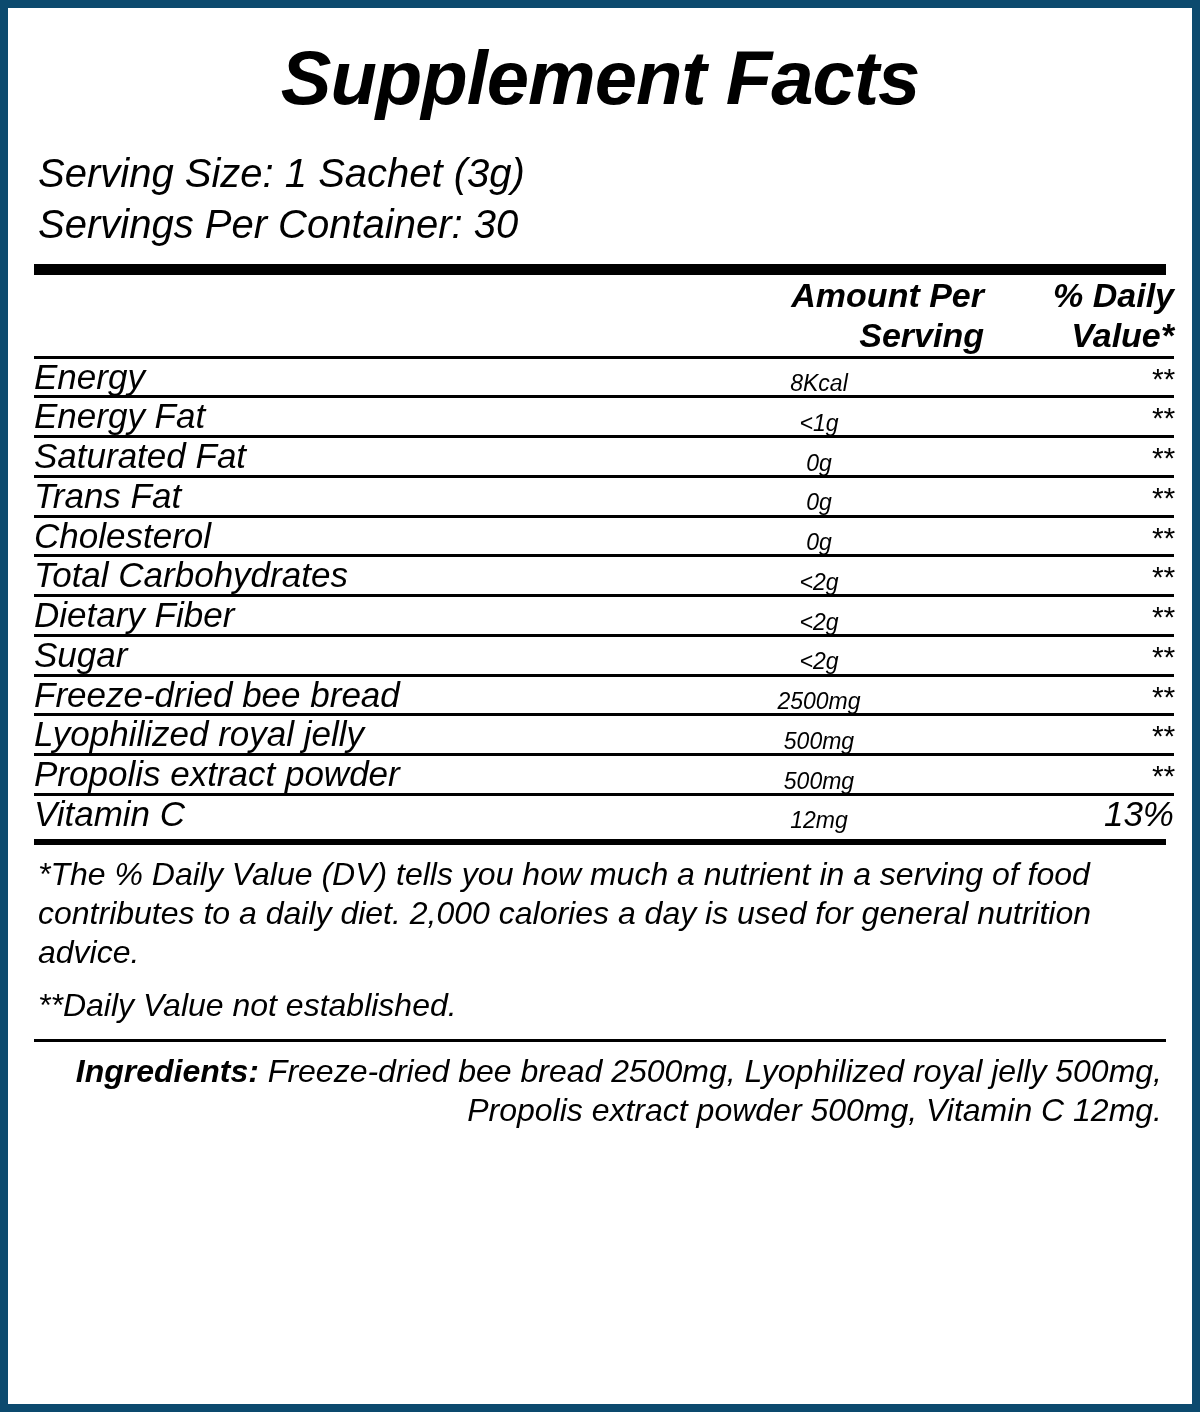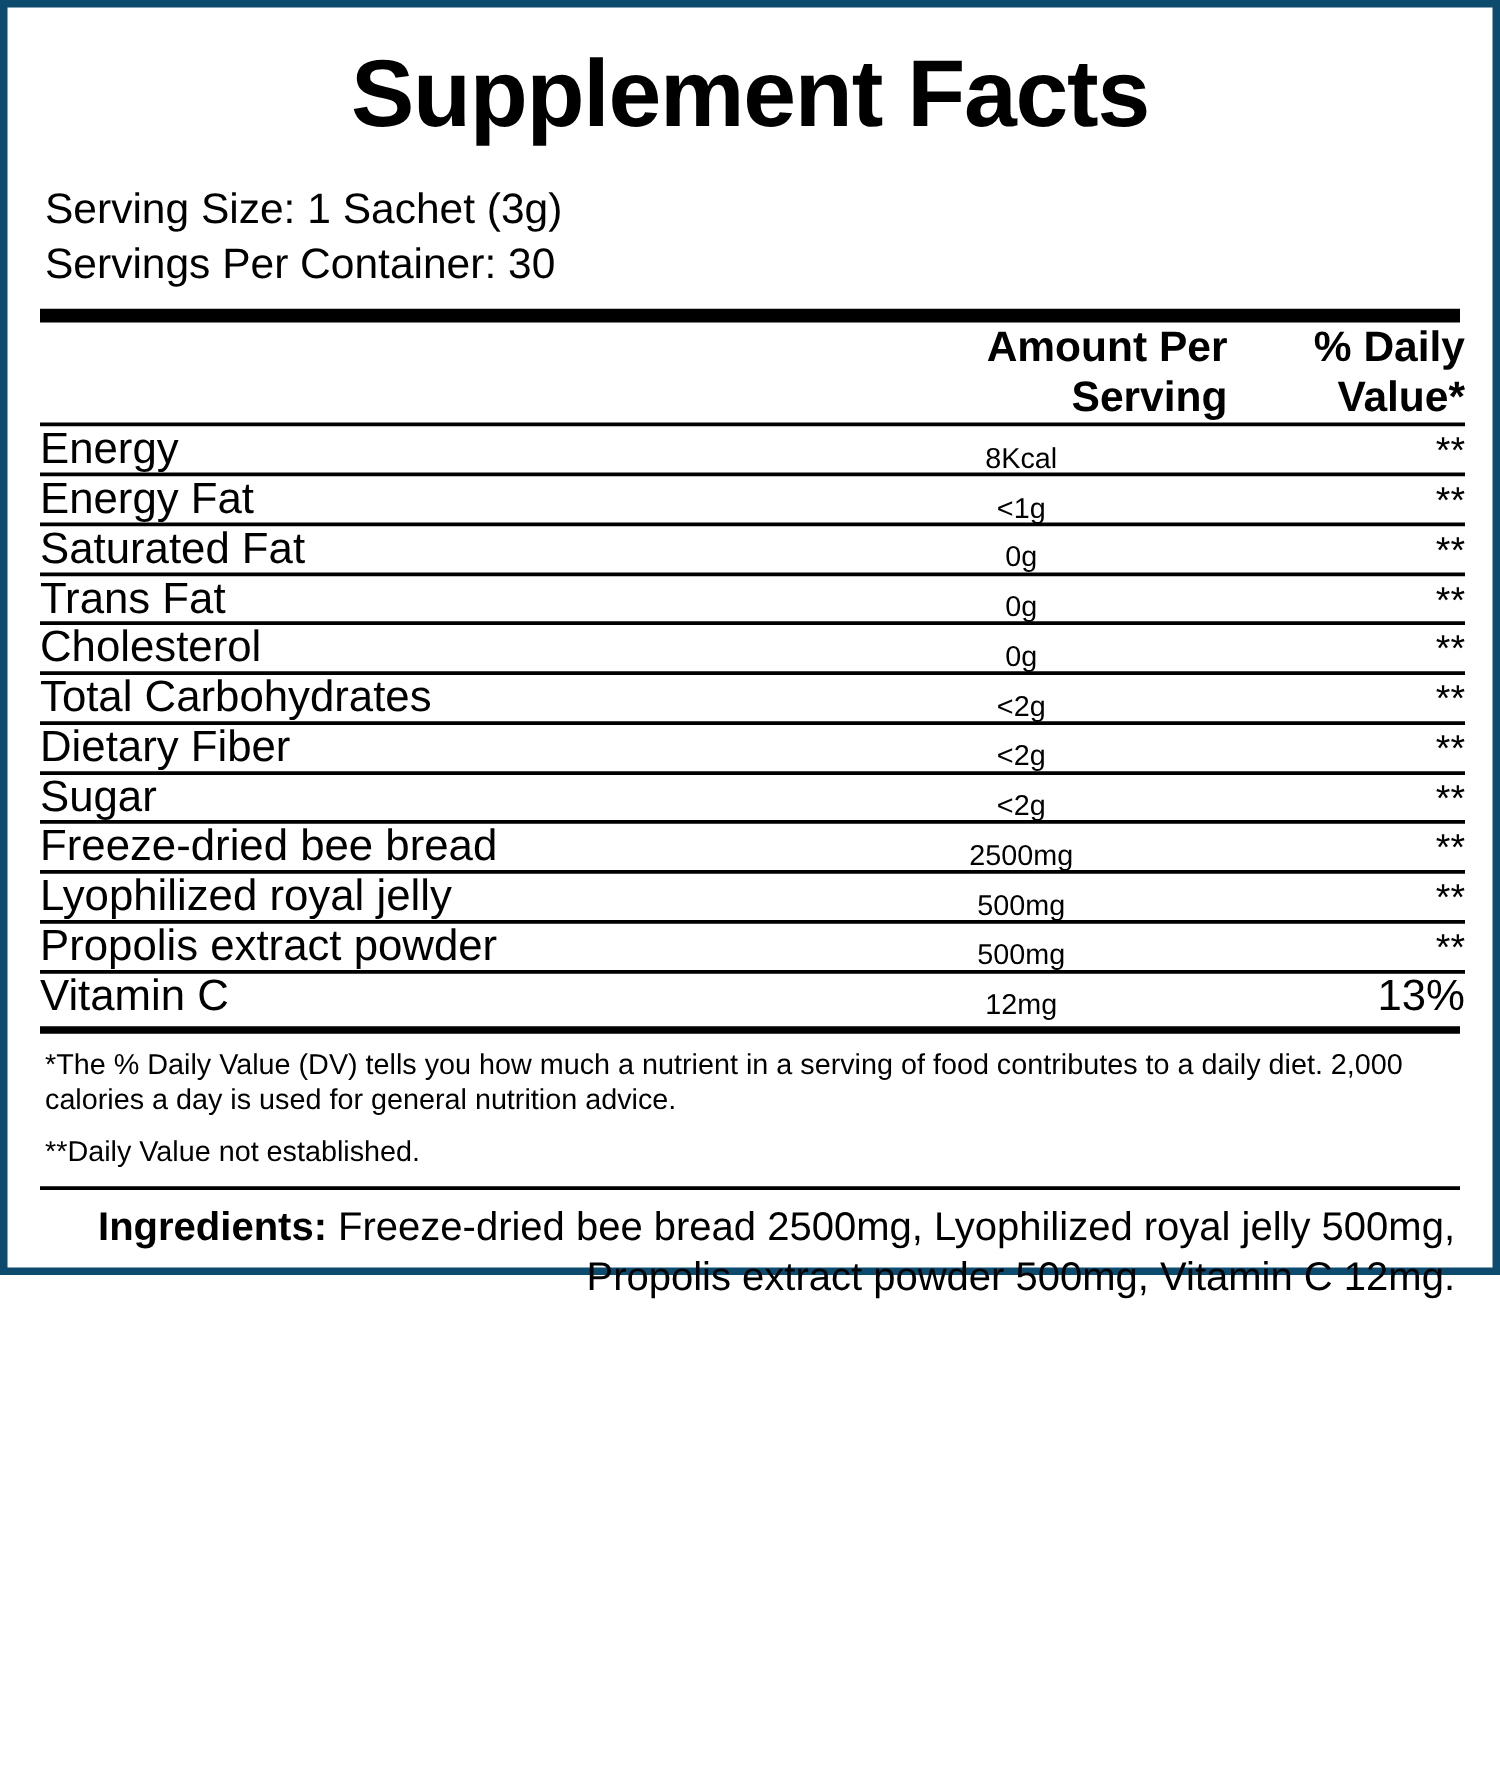--- a/index.html
+++ b/index.html
@@ -11,37 +11,38 @@
     width: 1200px;
     height: 1412px;
     font-family: "Liberation Sans", sans-serif;
     color: #000000;
     -webkit-font-smoothing: antialiased;
   }
 
   .panel {
     box-sizing: border-box;
     width: 1200px;
-    height: 1020px;
-    border: 6px solid #0c4a6e;
+    height: 1412px;
+    border: 8px solid #0c4a6e;
     padding: 14px 26px 10px 26px;
+    font-style: italic;
   }
 
   .title {
     font-size: 76px;
     font-weight: 700;
     letter-spacing: -1px;
     text-align: center;
     line-height: 1.0;
     margin: 18px 0 14px 0;
     white-space: nowrap;
   }
 
   .serving-lines {
-    font-size: 34px;
+    font-size: 40px;
     line-height: 1.28;
     padding-left: 4px;
     margin-top: 32px;
   }
 
   .rule-thick {
     height: 11px;
     background: #000;
     margin: 14px 0 0 0;
   }
@@ -105,21 +106,21 @@
   }
   tr.divider td {
     padding: 0;
   }
   tr.divider td > div {
     height: 3px;
     background: #000;
   }
 
   .footnotes {
-    font-size: 23px;
+    font-size: 32px;
     line-height: 1.22;
     padding: 10px 4px 0 4px;
   }
   .footnote-2 {
     padding-top: 14px;
   }
 
   .ingredients {
     font-size: 32px;
     line-height: 1.24;

